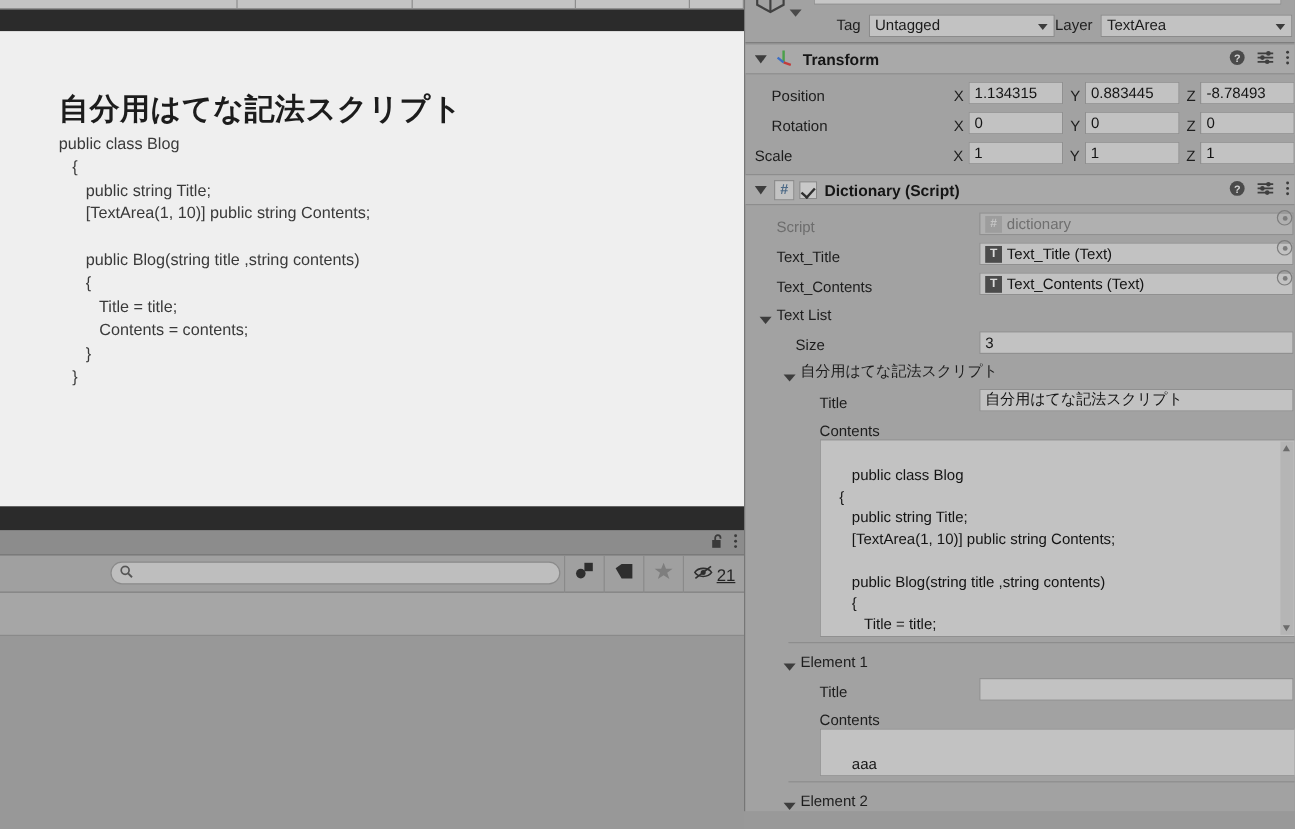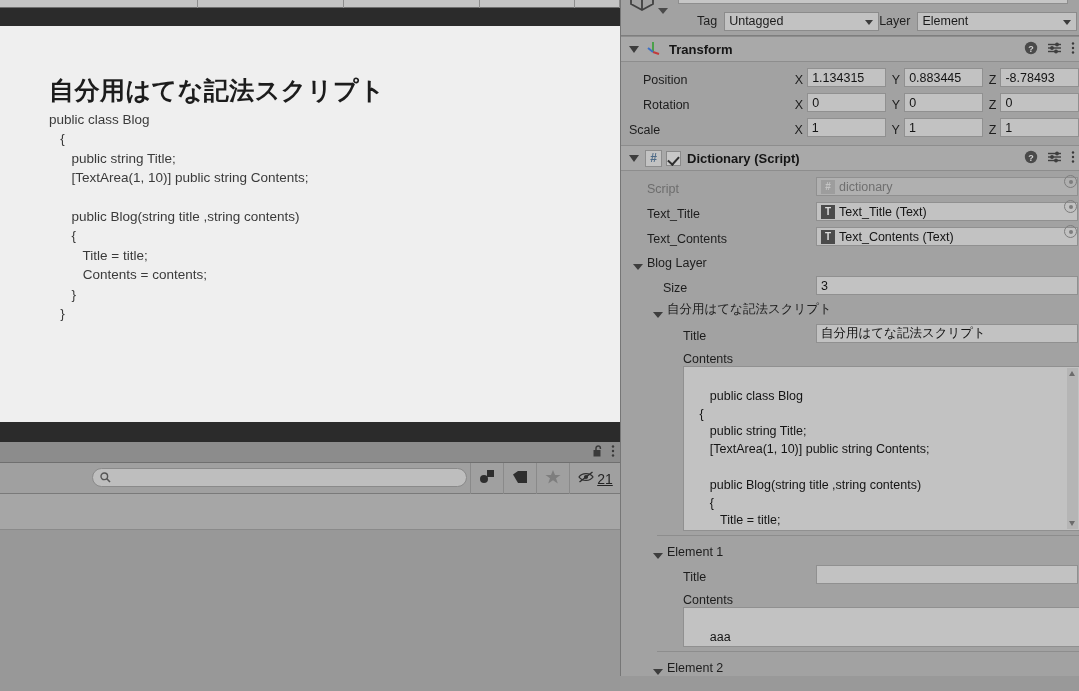--- a/index.html
+++ b/index.html
@@ -353,21 +353,21 @@
       <div class="prefab-chev"></div>
 
       <div class="tag-row">
         <span class="lbl-sm" style="margin-left:76px">Tag</span>
         <div class="dd" style="width:155px; margin-left:7px">
           <span>Untagged</span>
           <i class="caret"></i>
         </div>
         <span class="lbl-sm" style="">Layer</span>
         <div class="dd" style="width:160px; margin-left:7px">
-          <span>Element</span>
+          <span>TextArea</span>
           <i class="caret"></i>
         </div>
       </div>
     </div>
 
     <div class="comp-header">
       <i class="foldout"></i>
       <span style="margin-right:8px">
         <svg width="16" height="16" viewBox="0 0 16 16">
           <line x1="8" y1="13" x2="8" y2="3" stroke="#4aa04a" stroke-width="2"></line>
@@ -510,21 +510,21 @@
       <span class="row-label" style="width:195px; padding-left:26px">Text_Contents</span>
       <div class="field" style="width:262px">
         <span class="obj-icon">T</span>
         <span>Text_Contents (Text)</span>
         <i class="picker"></i>
       </div>
     </div>
 
     <div class="row" style="height:24px; padding-left:12px">
       <i class="small-fold"></i>
-      <span class="row-label">Blog Layer</span>
+      <span class="row-label">Text List</span>
     </div>
 
     <div class="row">
       <span class="row-label" style="width:195px; padding-left:42px">Size</span>
       <div class="field" style="width:262px">
         <span>3</span>
       </div>
     </div>
 
     <div class="row" style="height:23px; padding-left:32px">

